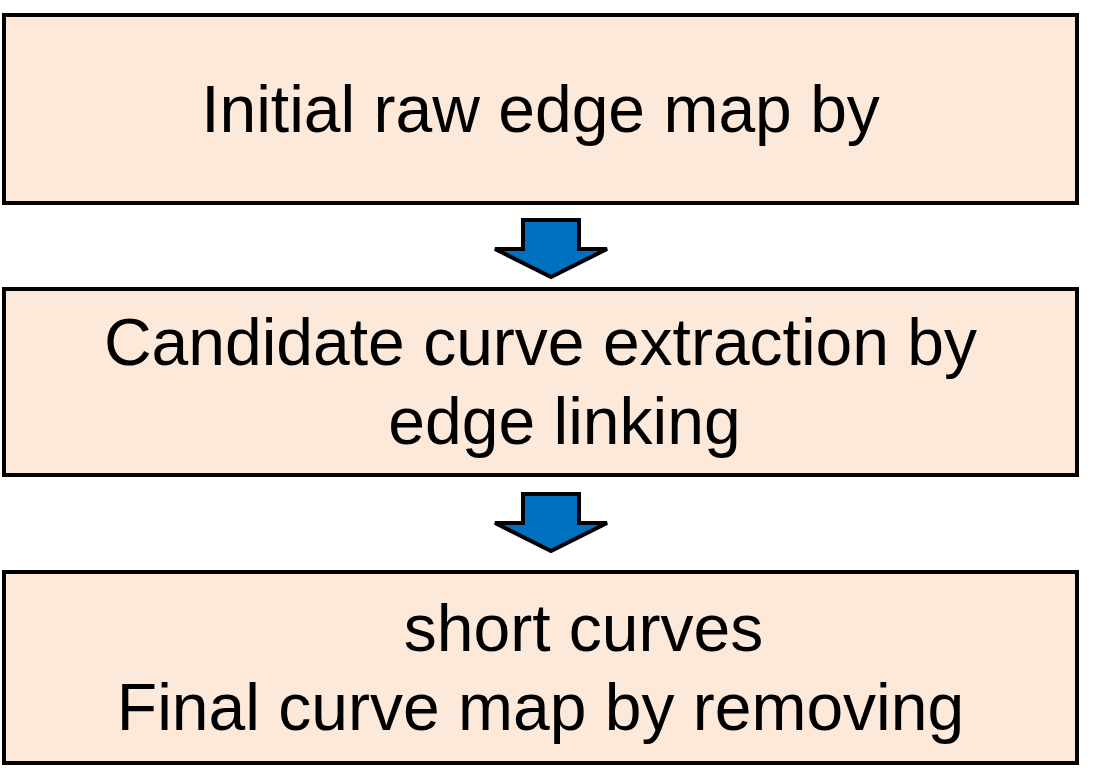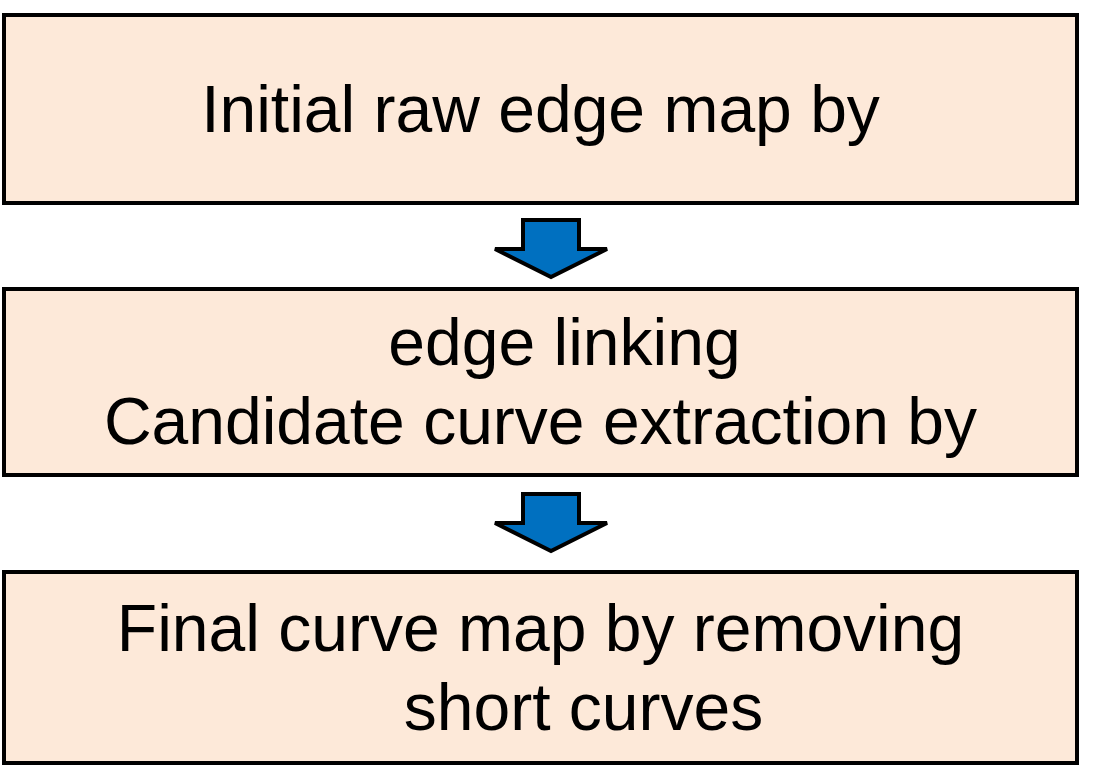--- a/index.html
+++ b/index.html
@@ -59,28 +59,28 @@
     <span class="box-line">Initial raw edge map by</span>
   </div>
 
   <div id="arrow-1" class="flow-arrow">
     <svg viewBox="0 0 118 62" xmlns="http://www.w3.org/2000/svg" aria-hidden="true">
       <polygon points="31,2 87,2 87,31 115,31 59,59 3,31 31,31" stroke="#000000" stroke-width="4" stroke-linejoin="miter" fill="#0070C0"></polygon>
     </svg>
   </div>
 
   <div id="box-2" class="flow-box">
+    <span class="box-line">Candidate curve extraction by</span>
     <span class="box-line shift-24">edge linking</span>
-    <span class="box-line">Candidate curve extraction by</span>
   </div>
 
   <div id="arrow-2" class="flow-arrow">
     <svg viewBox="0 0 118 62" xmlns="http://www.w3.org/2000/svg" aria-hidden="true">
       <polygon points="31,2 87,2 87,31 115,31 59,59 3,31 31,31" stroke="#000000" stroke-width="4" stroke-linejoin="miter" fill="#0070C0"></polygon>
     </svg>
   </div>
 
   <div id="box-3" class="flow-box">
+    <span class="box-line shift-43">short curves</span>
     <span class="box-line">Final curve map by removing</span>
-    <span class="box-line shift-43">short curves</span>
   </div>
 
 </div>
 
 </body></html>

